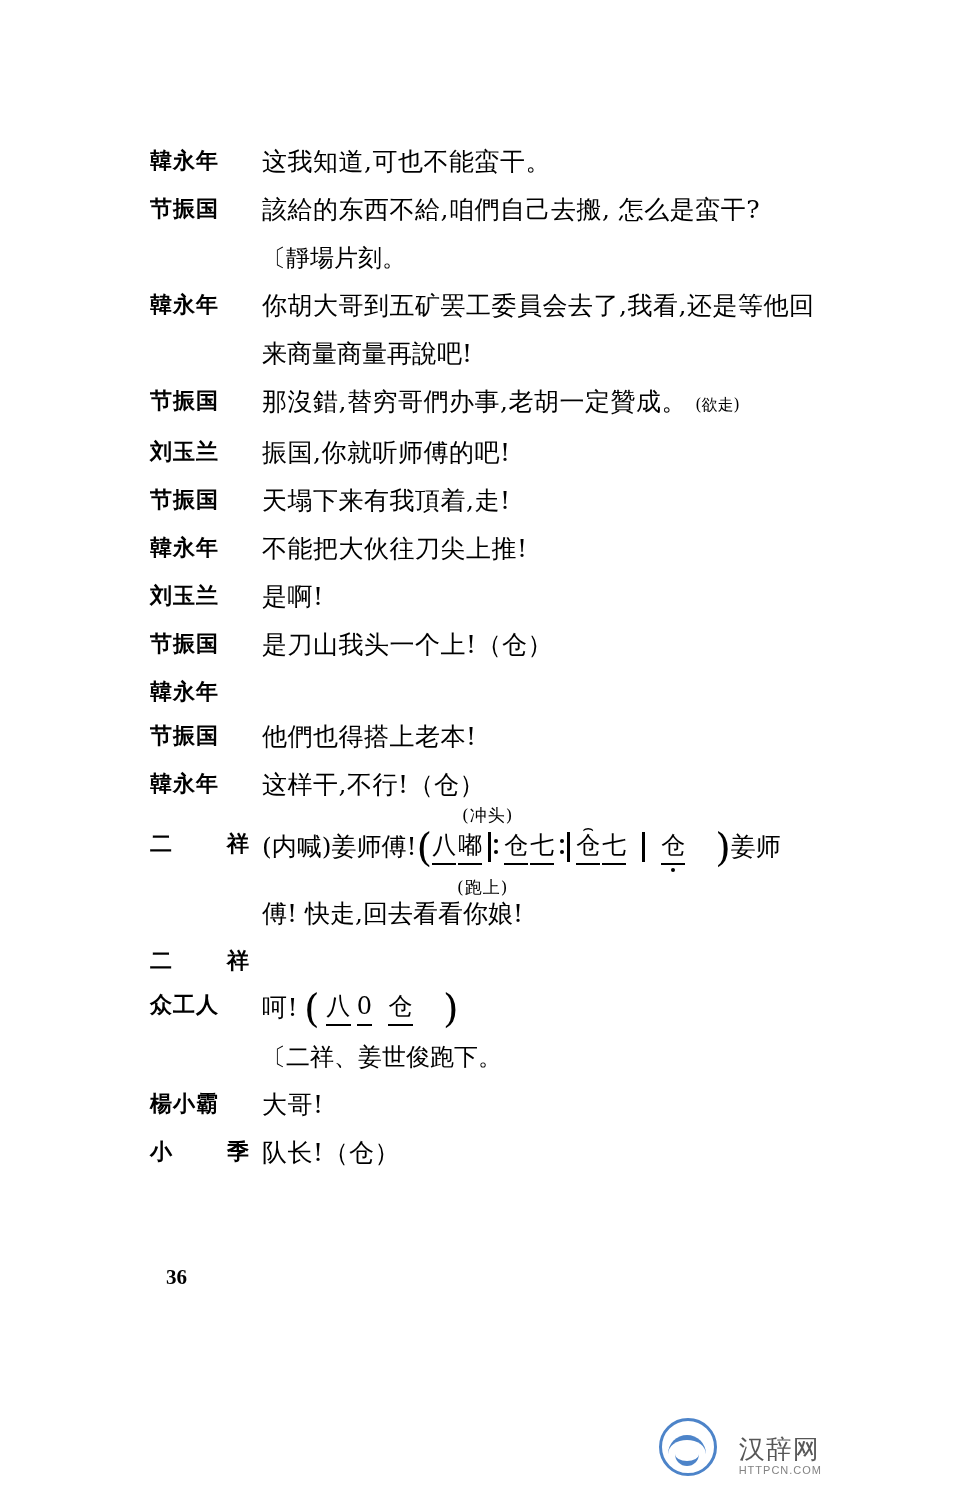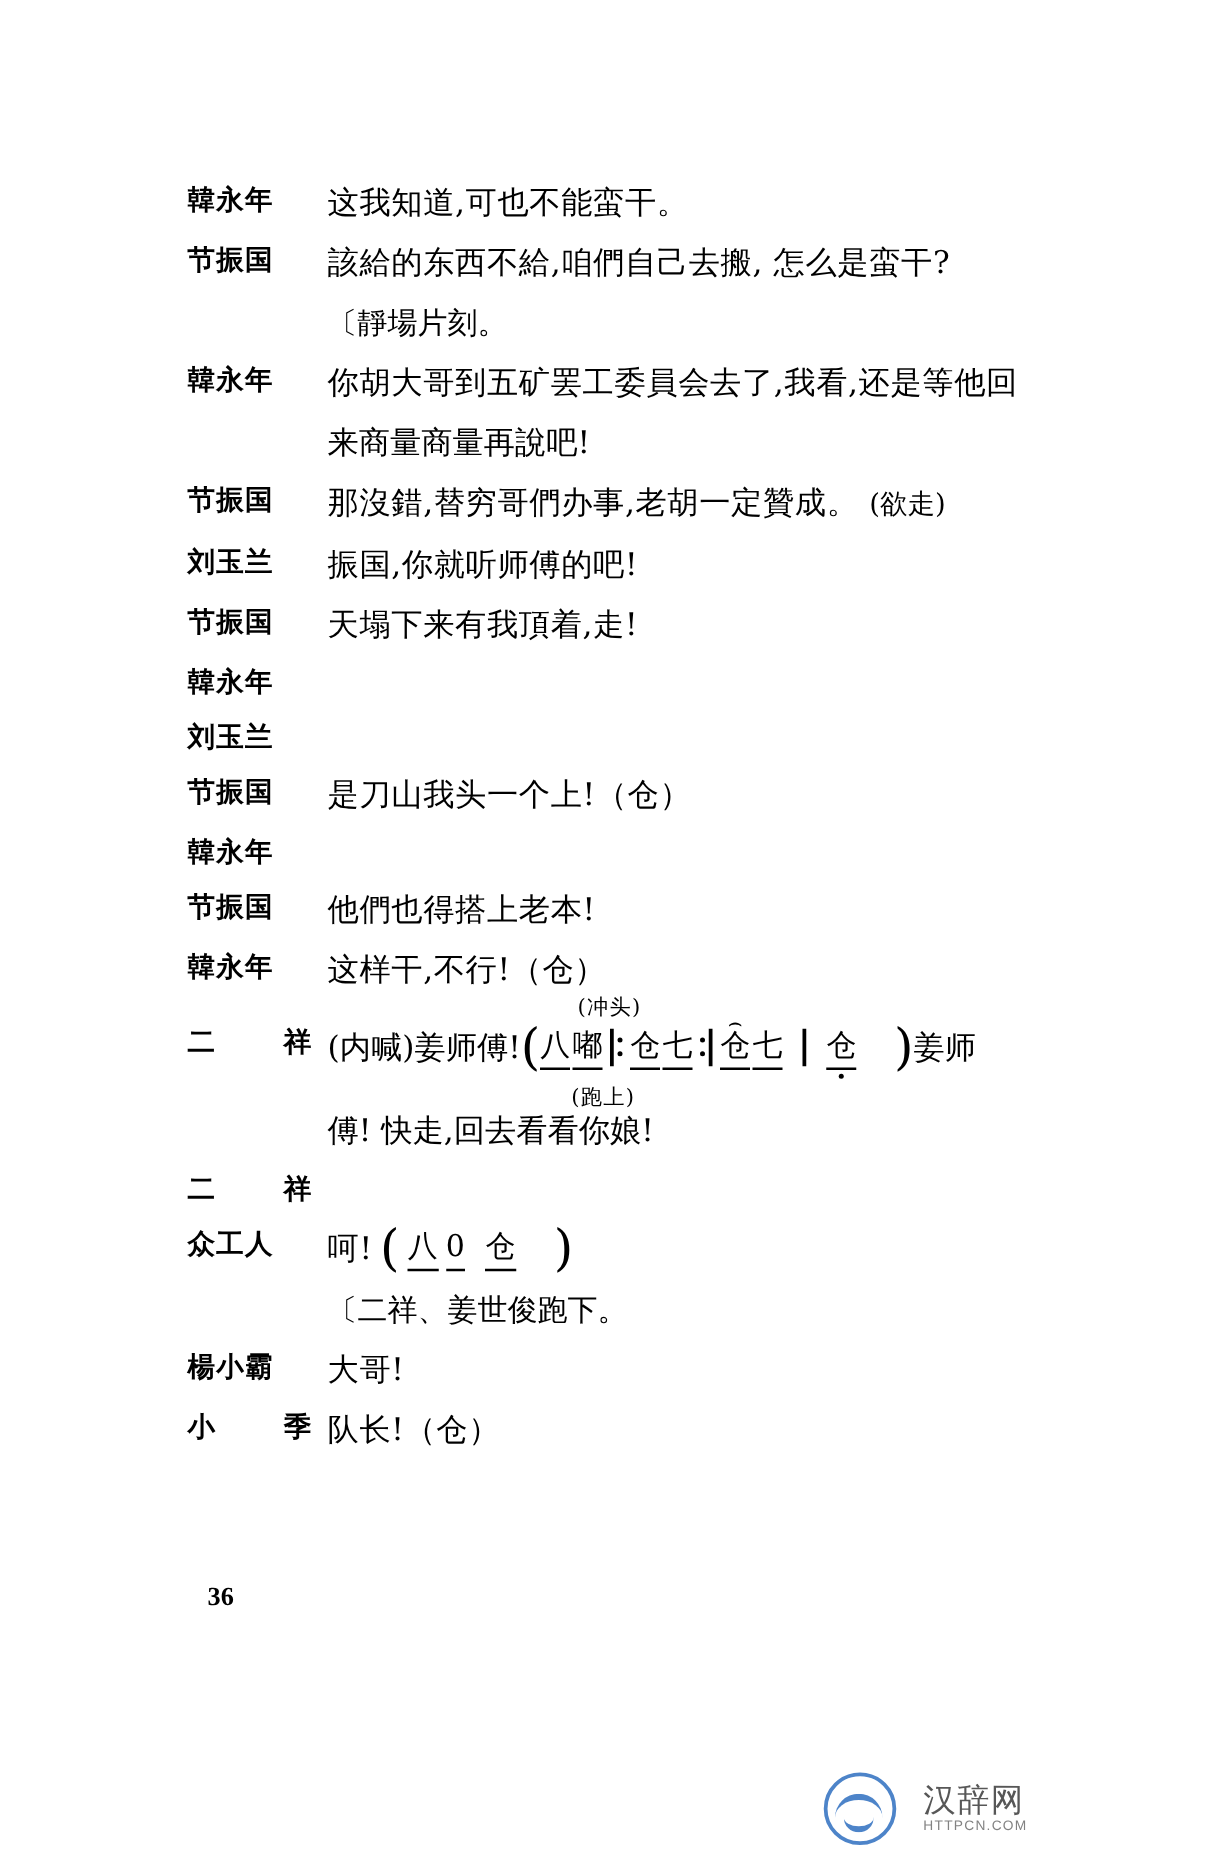--- a/index.html
+++ b/index.html
@@ -47,21 +47,21 @@
     padding-right: 12px;
     box-sizing: border-box;
   }
   .text {
     flex: 1;
     font-size: 25px;
     line-height: 34px;
     letter-spacing: 0.5px;
   }
   .text .small {
-    font-size: 22px;
+    font-size: 16px;
     letter-spacing: 0;
   }
   .cont {
     margin-left: 112px;
     font-size: 25px;
     line-height: 34px;
     margin-bottom: 14px;
   }
   .stage {
     margin-left: 112px;
@@ -190,21 +190,21 @@
     font-size: 21px;
     font-weight: bold;
     font-family: "Liberation Serif", serif;
   }
   
   .watermark {
     position: absolute;
     right: 18px;
     bottom: 18px;
     display: flex;
-    align-items: center;
+    align-items: flex-end;
     gap: 22px;
     opacity: 0.85;
   }
   .wm-logo {
     width: 52px;
     height: 52px;
     border-radius: 50%;
     background: #ffffff;
     border: 3px solid #2f6fc0;
     position: relative;
@@ -282,24 +282,26 @@
       <div class="text">振国,你就听师傅的吧!</div>
     </div>
 
     <div class="line">
       <div class="speaker">节振国</div>
       <div class="text">天塌下来有我頂着,走!</div>
     </div>
 
     <div class="line">
       <div class="speaker">韓永年</div>
+      <div class="text">不能把大伙往刀尖上推!</div>
     </div>
 
     <div class="line">
       <div class="speaker">刘玉兰</div>
+      <div class="text">是啊!</div>
     </div>
 
     <div class="line">
       <div class="speaker">节振国</div>
       <div class="text">是刀山我头一个上!（仓）</div>
     </div>
 
     <div class="line">
       <div class="speaker">韓永年</div>
     </div>

